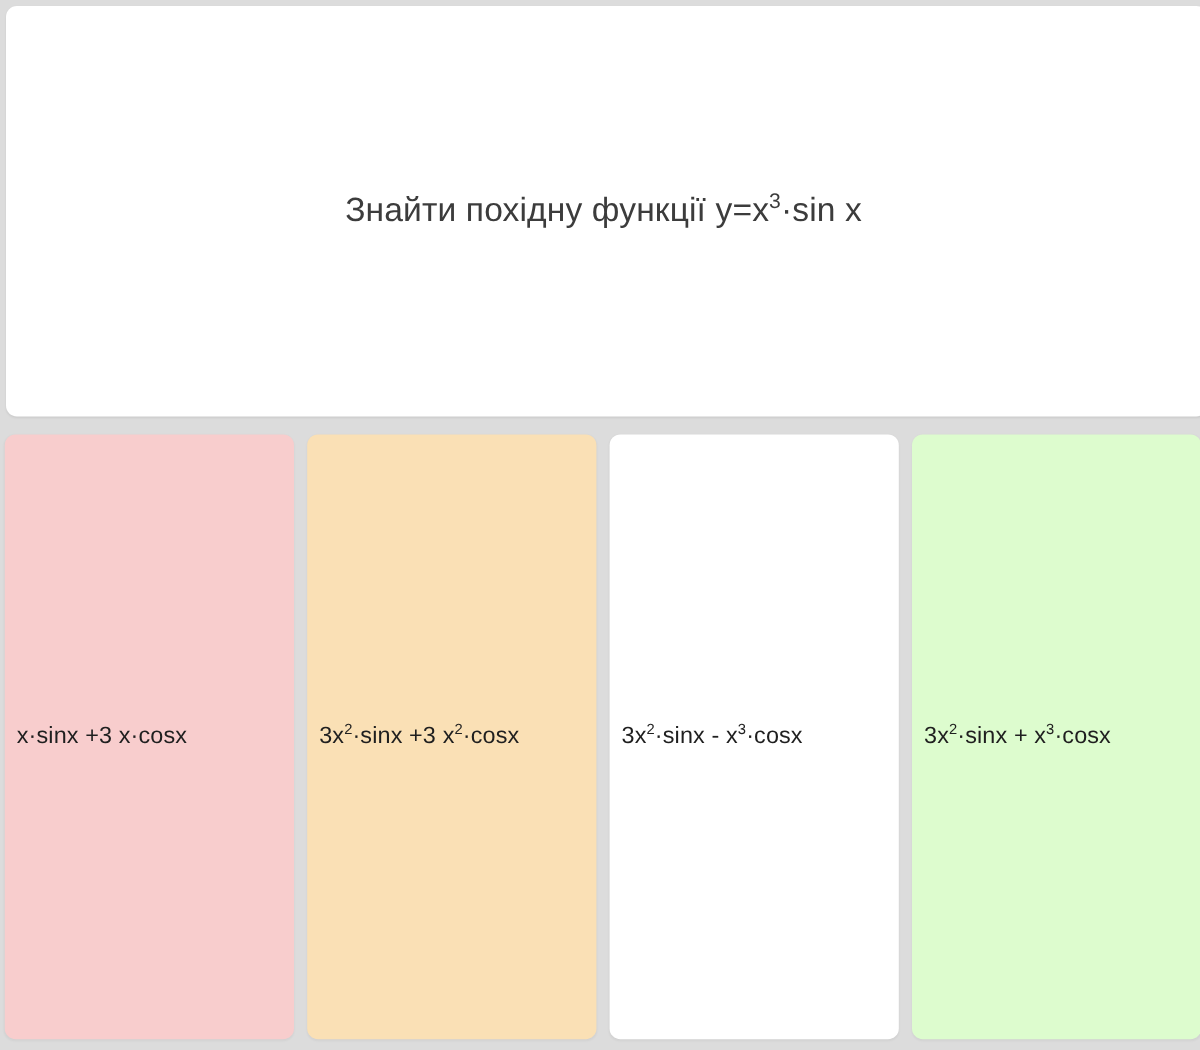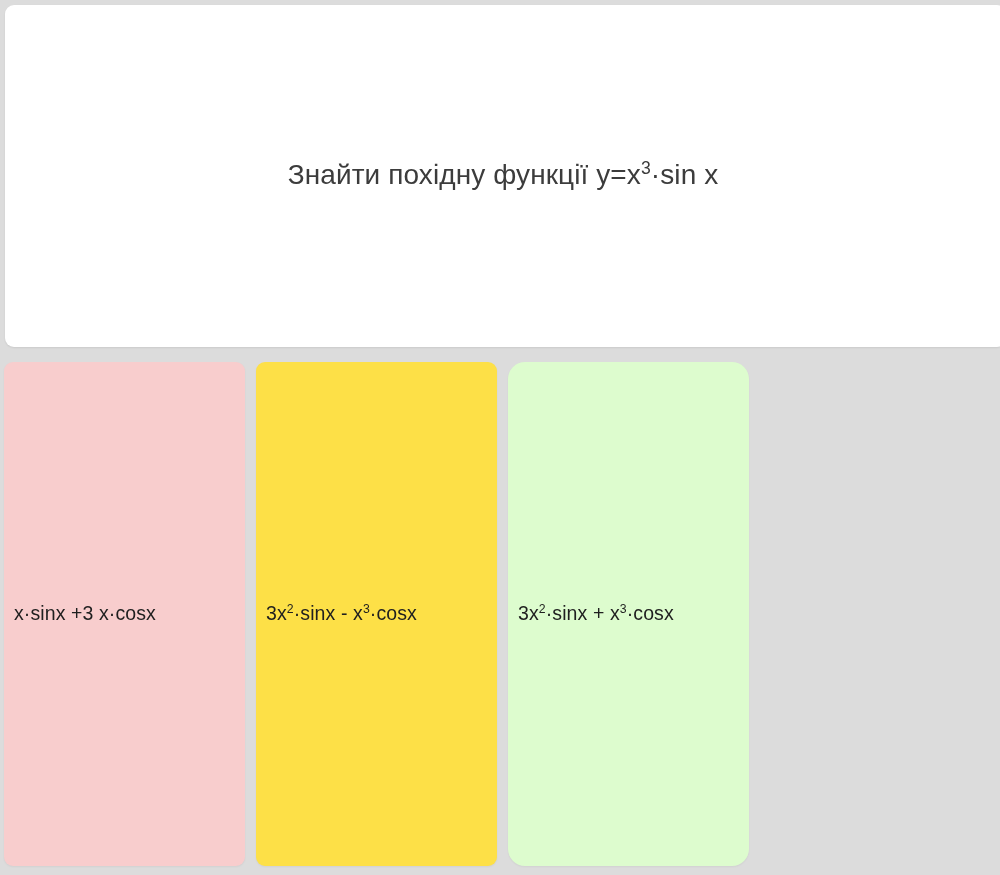--- a/index.html
+++ b/index.html
@@ -104,27 +104,32 @@
   </div>
 
   <div id="answers-row">
 
     <div class="answer-card" style="background: rgb(248, 205, 205);">
       <div class="answer-text">
         <span>x·sinx +3 x·cosx</span>
       </div>
     </div>
 
+    <div class="answer-card" style="background: rgb(250, 224, 181);">
+      <div class="answer-text">
+        <span>3x</span><sup>2</sup><span>·sinx +3 x</span><sup>2</sup><span>·cosx</span>
+      </div>
+    </div>
 
-    <div class="answer-card" style="background: #fde047;">
+    <div class="answer-card" style="background: #ffffff;">
       <div class="answer-text">
         <span>3x</span><sup>2</sup><span>·sinx - x</span><sup>3</sup><span>·cosx</span>
       </div>
     </div>
 
-    <div class="answer-card" style="background: rgb(221, 252, 206); border-radius: 17px;">
+    <div class="answer-card" style="background: rgb(221, 252, 206);">
       <div class="answer-text">
         <span>3x</span><sup>2</sup><span>·sinx + x</span><sup>3</sup><span>·cosx</span>
       </div>
     </div>
 
   </div>
 </div>
 
 </body></html>

